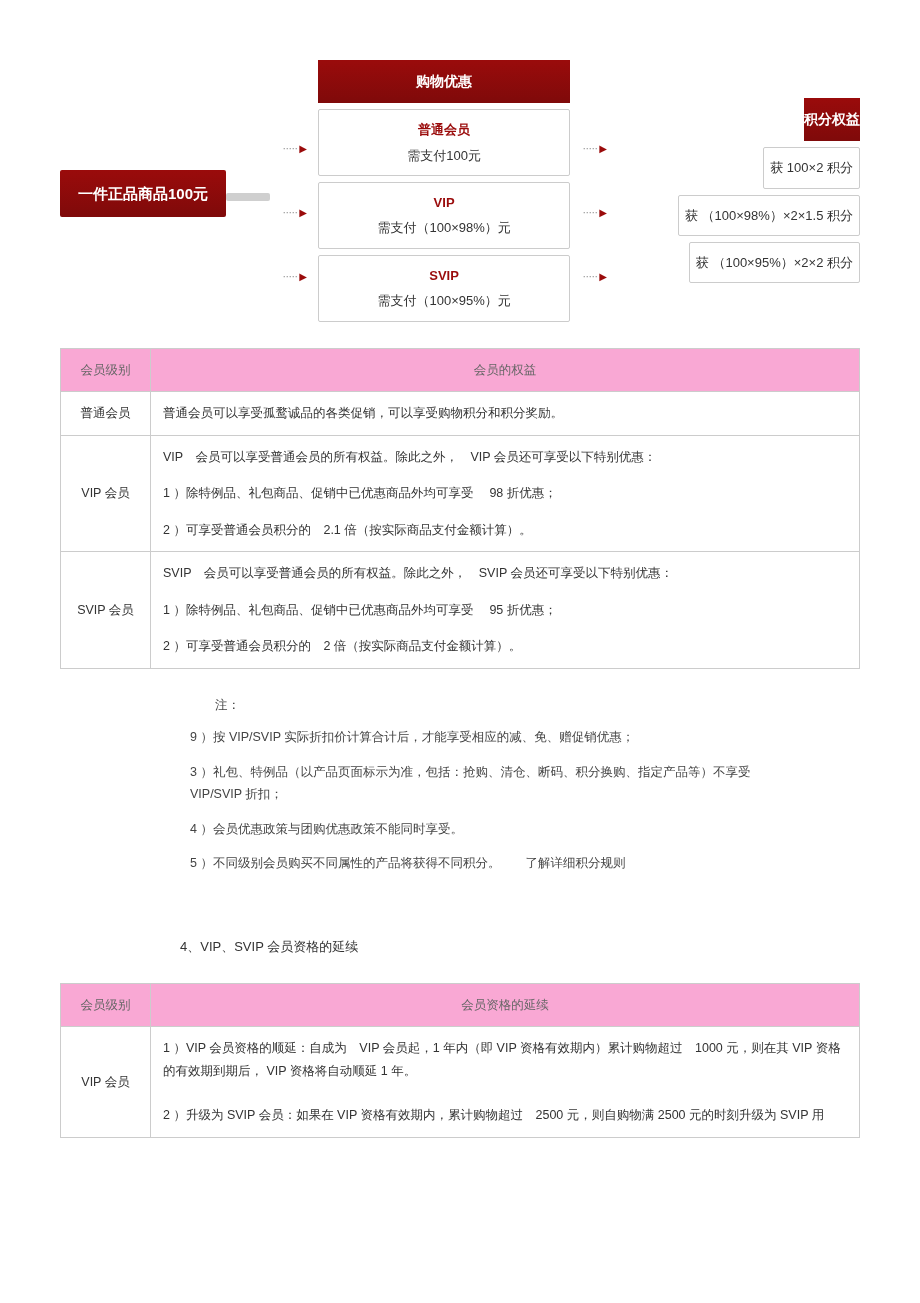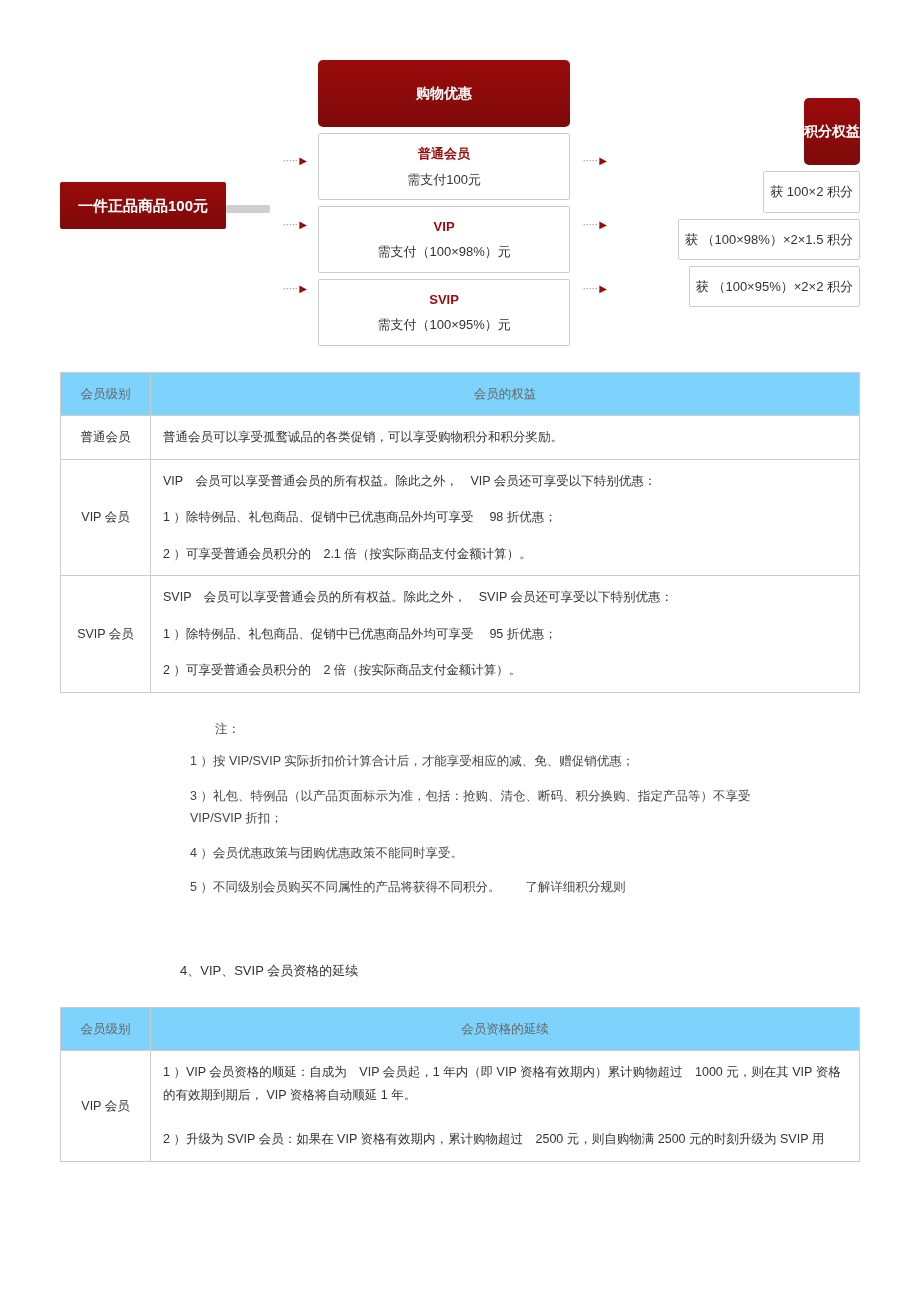--- a/index.html
+++ b/index.html
@@ -29,22 +29,22 @@
 
   .diag-mid { display: flex; flex-direction: column; width: 260px; }
   .diag-right { display: flex; flex-direction: column; width: 250px; align-items: flex-end; }
 
   .col-header {
     background: linear-gradient(#9a0b0b, #7f0a0a);
     color: #fff;
     font-weight: bold;
     font-size: 14px;
     text-align: center;
-    padding: 21px 0;
-    border-radius: 5px;
+    padding: 9px 0;
+    border-radius: 0;
     margin-bottom: 6px;
   }
   .tier-box, .points-box {
     border: 1px solid #ccc;
     border-radius: 2px;
     padding: 8px 6px;
     text-align: center;
     margin-bottom: 6px;
     background: #fff;
     font-size: 13px;
@@ -67,21 +67,21 @@
   }
   table.benefits th, table.benefits td,
   table.renew th, table.renew td {
     border: 1px solid #ccc;
     padding: 10px 12px;
     font-size: 12.5px;
     vertical-align: middle;
     text-align: left;
   }
   table.benefits th, table.renew th {
-    background: #7dd3fc;
+    background: #f9a8d4;
     font-weight: normal;
     text-align: center;
     color: #666;
   }
   table.benefits td.level, table.renew td.level {
     text-align: center;
     width: 90px;
   }
   table.benefits td .line, table.renew td .line {
     margin-bottom: 14px;
@@ -187,21 +187,21 @@
           <div class="line">SVIP　会员可以享受普通会员的所有权益。除此之外，　SVIP 会员还可享受以下特别优惠：</div>
           <div class="line">1 ）除特例品、礼包商品、促销中已优惠商品外均可享受　 95 折优惠；</div>
           <div class="line">2 ）可享受普通会员积分的　2 倍（按实际商品支付金额计算）。</div>
         </td>
       </tr>
     </tbody>
   </table>
 
   <div class="notes">
     <p class="note-title">注：</p>
-    <p class="hang">1 ）按 VIP/SVIP 实际折扣价计算合计后，才能享受相应的减、免、赠促销优惠；</p>
+    <p class="hang">9 ）按 VIP/SVIP 实际折扣价计算合计后，才能享受相应的减、免、赠促销优惠；</p>
     <p class="hang">3 ）礼包、特例品（以产品页面标示为准，包括：抢购、清仓、断码、积分换购、指定产品等）不享受　　VIP/SVIP 折扣；</p>
     <p class="hang">4 ）会员优惠政策与团购优惠政策不能同时享受。</p>
     <p class="hang">5 ）不同级别会员购买不同属性的产品将获得不同积分。　　了解详细积分规则</p>
   </div>
 
   <div class="section-title">4、VIP、SVIP 会员资格的延续</div>
 
   <table class="renew">
     <thead>
       <tr>

